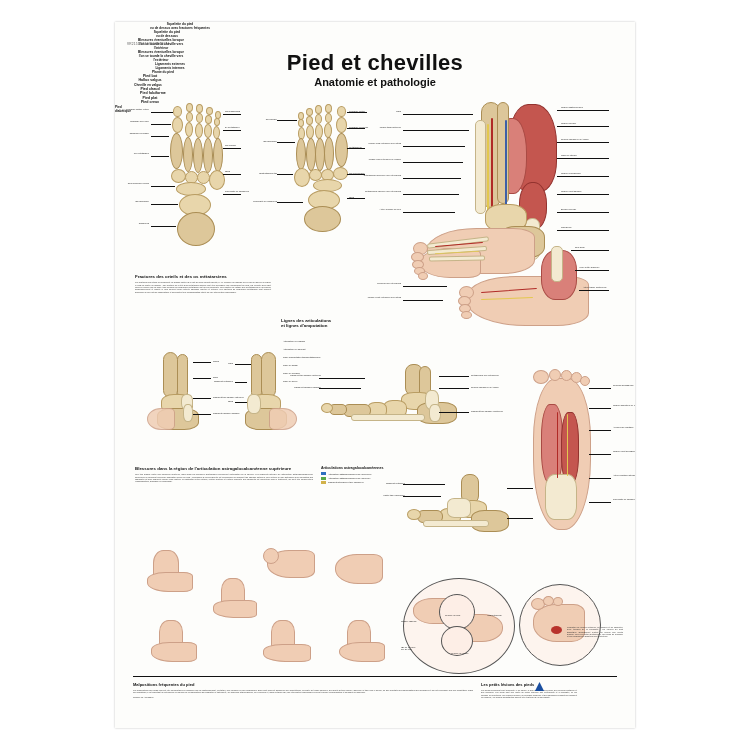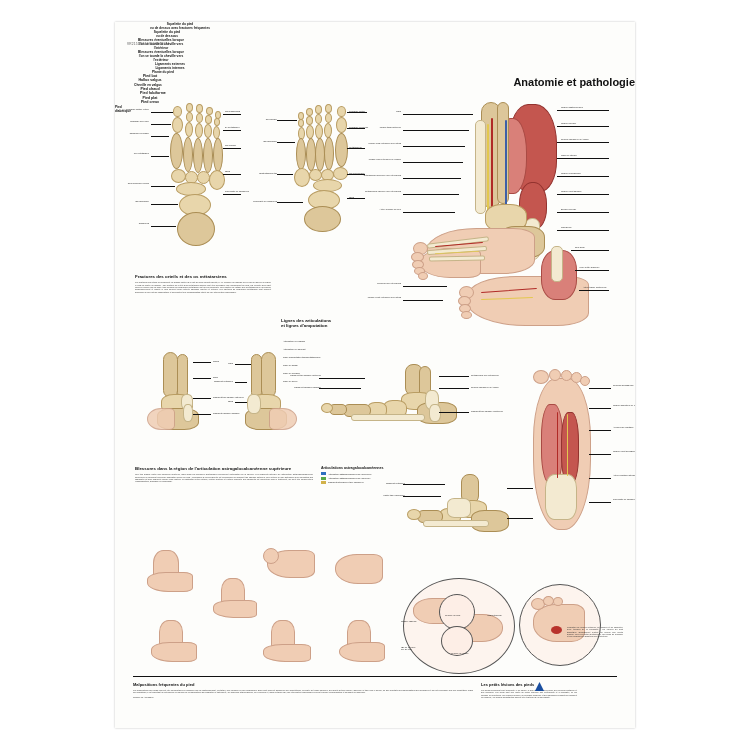--- a/index.html
+++ b/index.html
@@ -23,21 +23,21 @@
     font-size:3.2px;letter-spacing:.2px;color:#555;
   }
   .title{
     position:absolute;top:28px;left:0;width:100%;
     text-align:center;
     font-size:22px;font-weight:bold;color:#111;
     letter-spacing:.3px;
   }
   .subtitle{
     position:absolute;top:54px;left:0;width:100%;
-    text-align:right;
+    text-align:center;
     font-size:11px;font-weight:bold;color:#111;
   }
   .sec-h{
     font-size:4.4px;font-weight:bold;color:#111;line-height:1.2;
   }
   .cap{
     font-size:3.6px;font-weight:bold;color:#111;text-align:center;line-height:1.25;
   }
   .cap-sm{
     font-size:3.2px;font-weight:bold;color:#111;text-align:center;line-height:1.25;
@@ -110,20 +110,21 @@
   }
   .toe{position:absolute;background:#f0cdb4;border:.4px solid #cda088;border-radius:50%;}
 </style>
 </head>
 <body>
 
 <div id="poster">
 
   <div class="code">VR2151/4556744/1001024</div>
 
+  <div class="title">Pied et chevilles</div>
   <div class="subtitle">Anatomie et pathologie</div>
 
   <div class="block" style="left:28px;top:78px;width:118px;height:148px;">
 
     <div class="bone" style="left:30px;top:6px;width:7px;height:9px;"></div>
     <div class="bone" style="left:43px;top:3px;width:5px;height:7px;"></div>
     <div class="bone" style="left:53px;top:4px;width:5px;height:7px;"></div>
     <div class="bone" style="left:63px;top:7px;width:5px;height:6px;"></div>
     <div class="bone" style="left:72px;top:11px;width:4px;height:6px;"></div>
 

